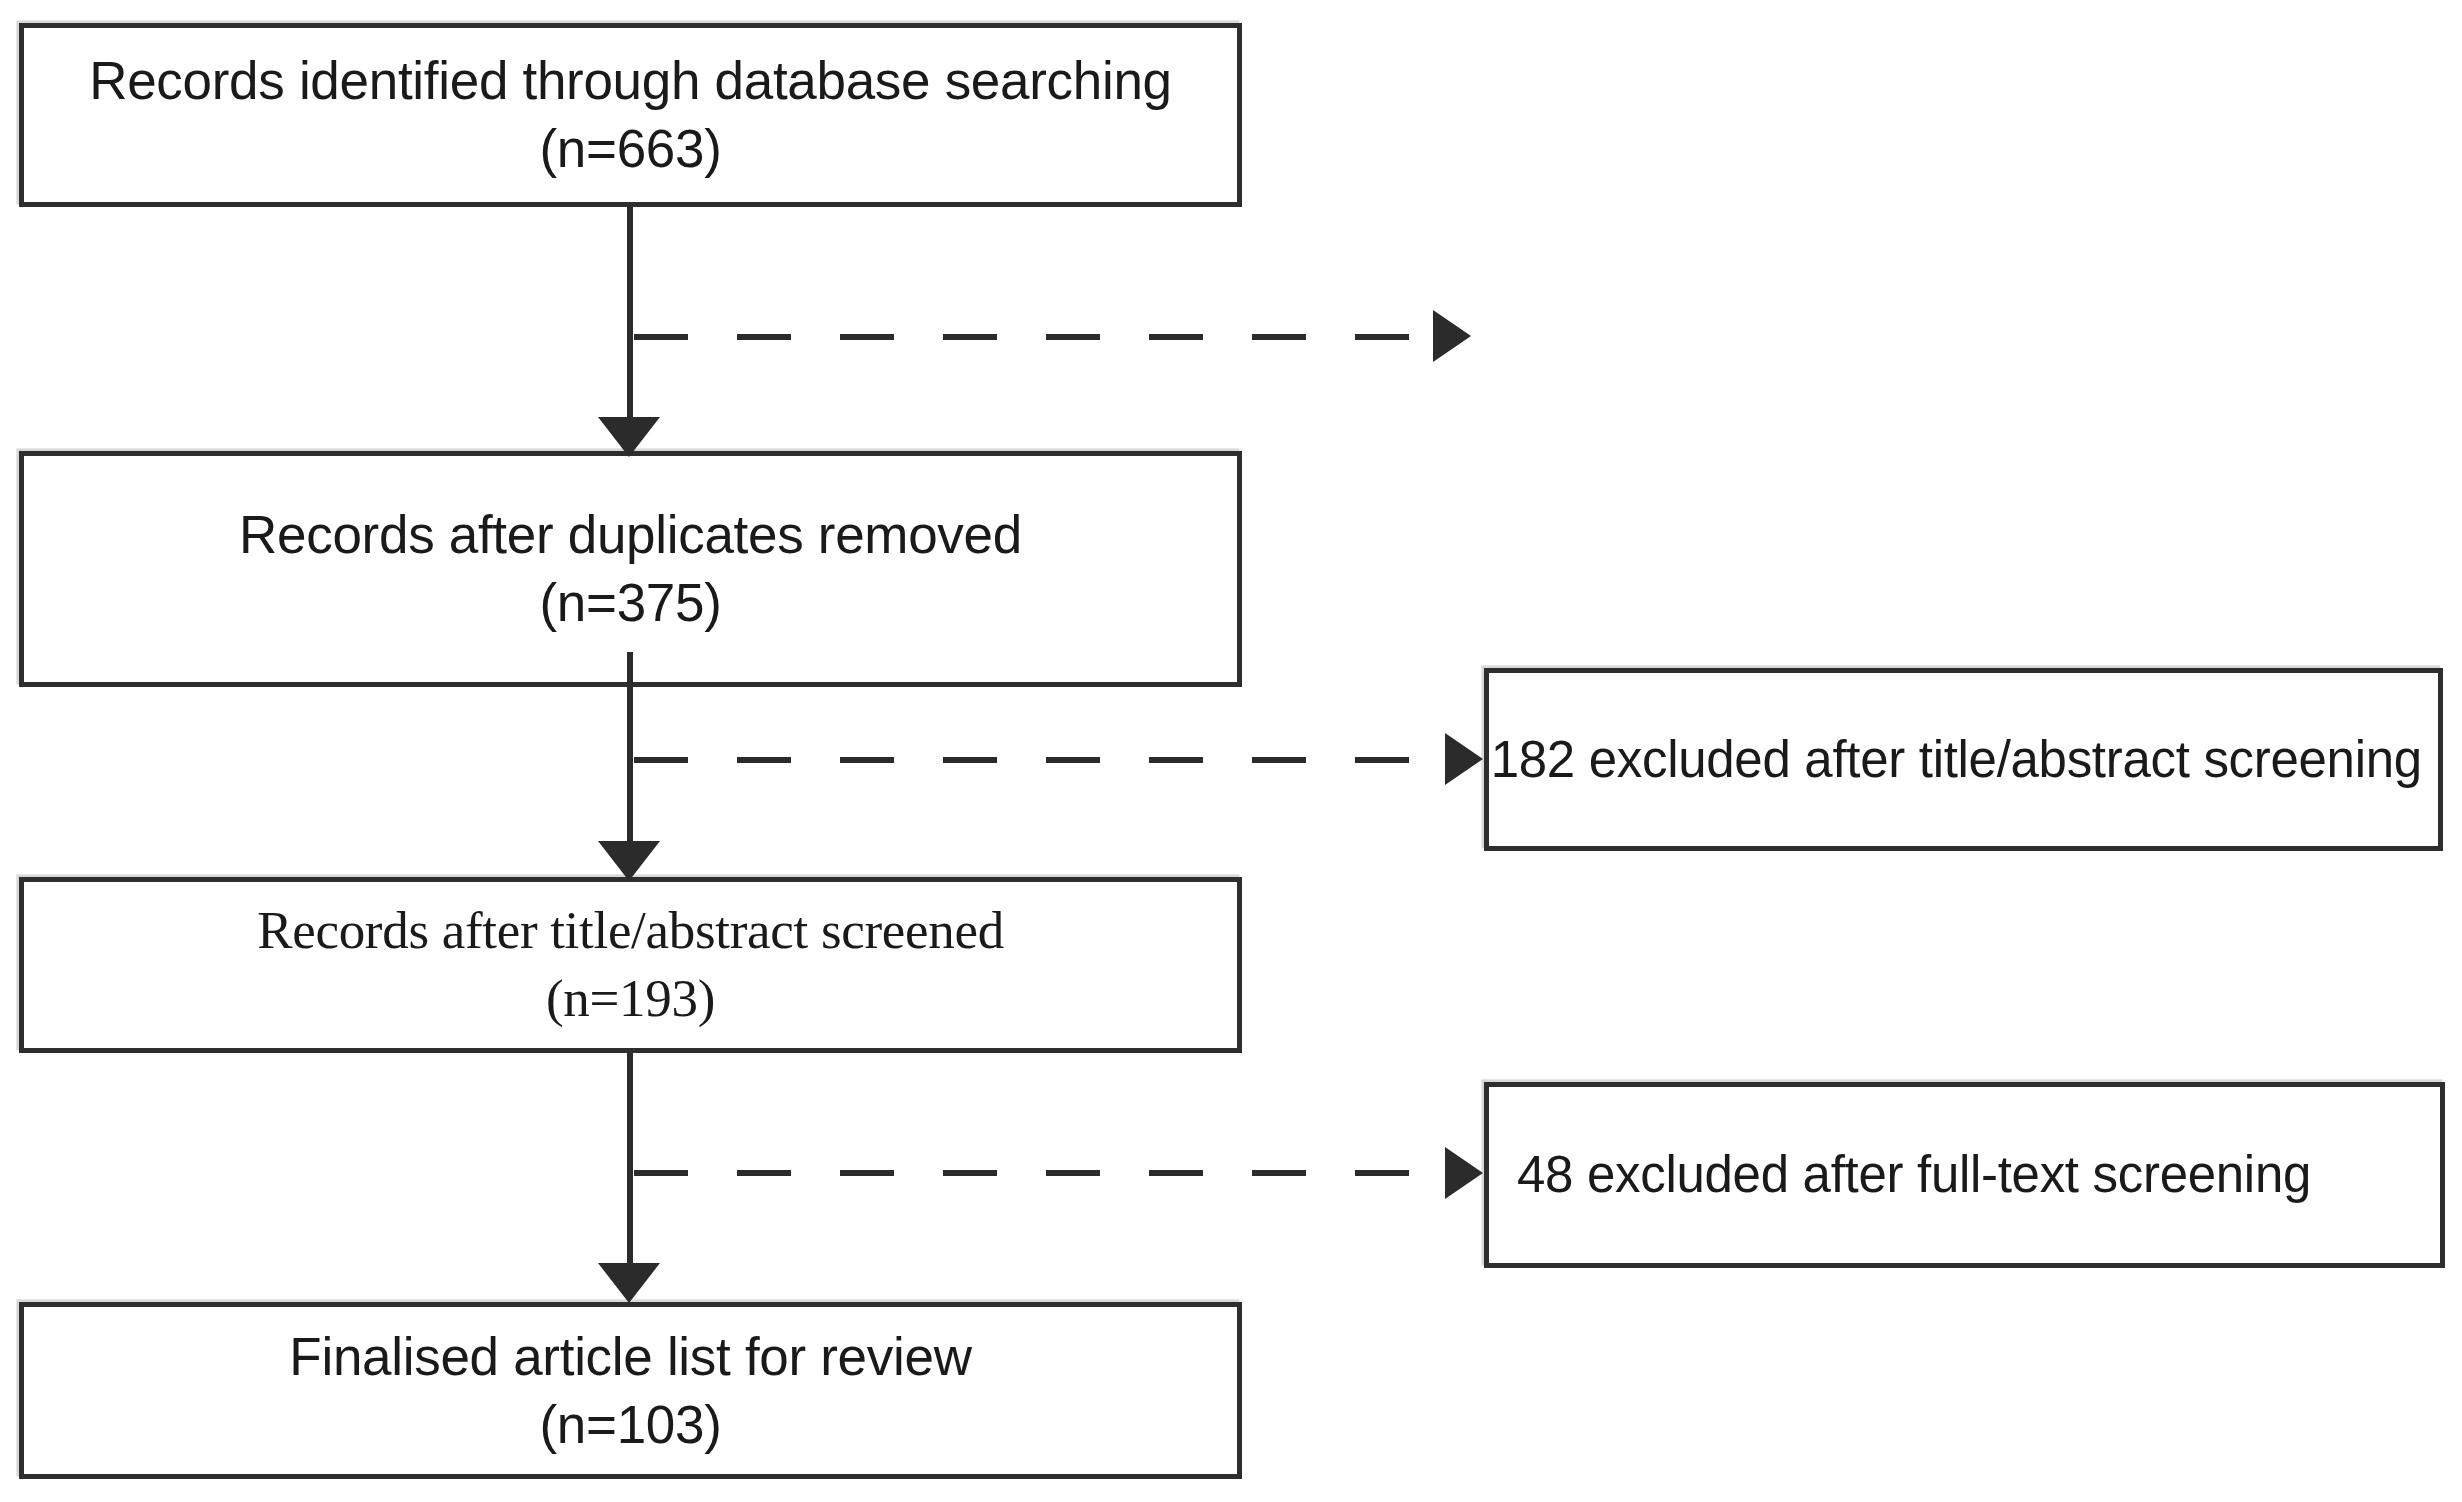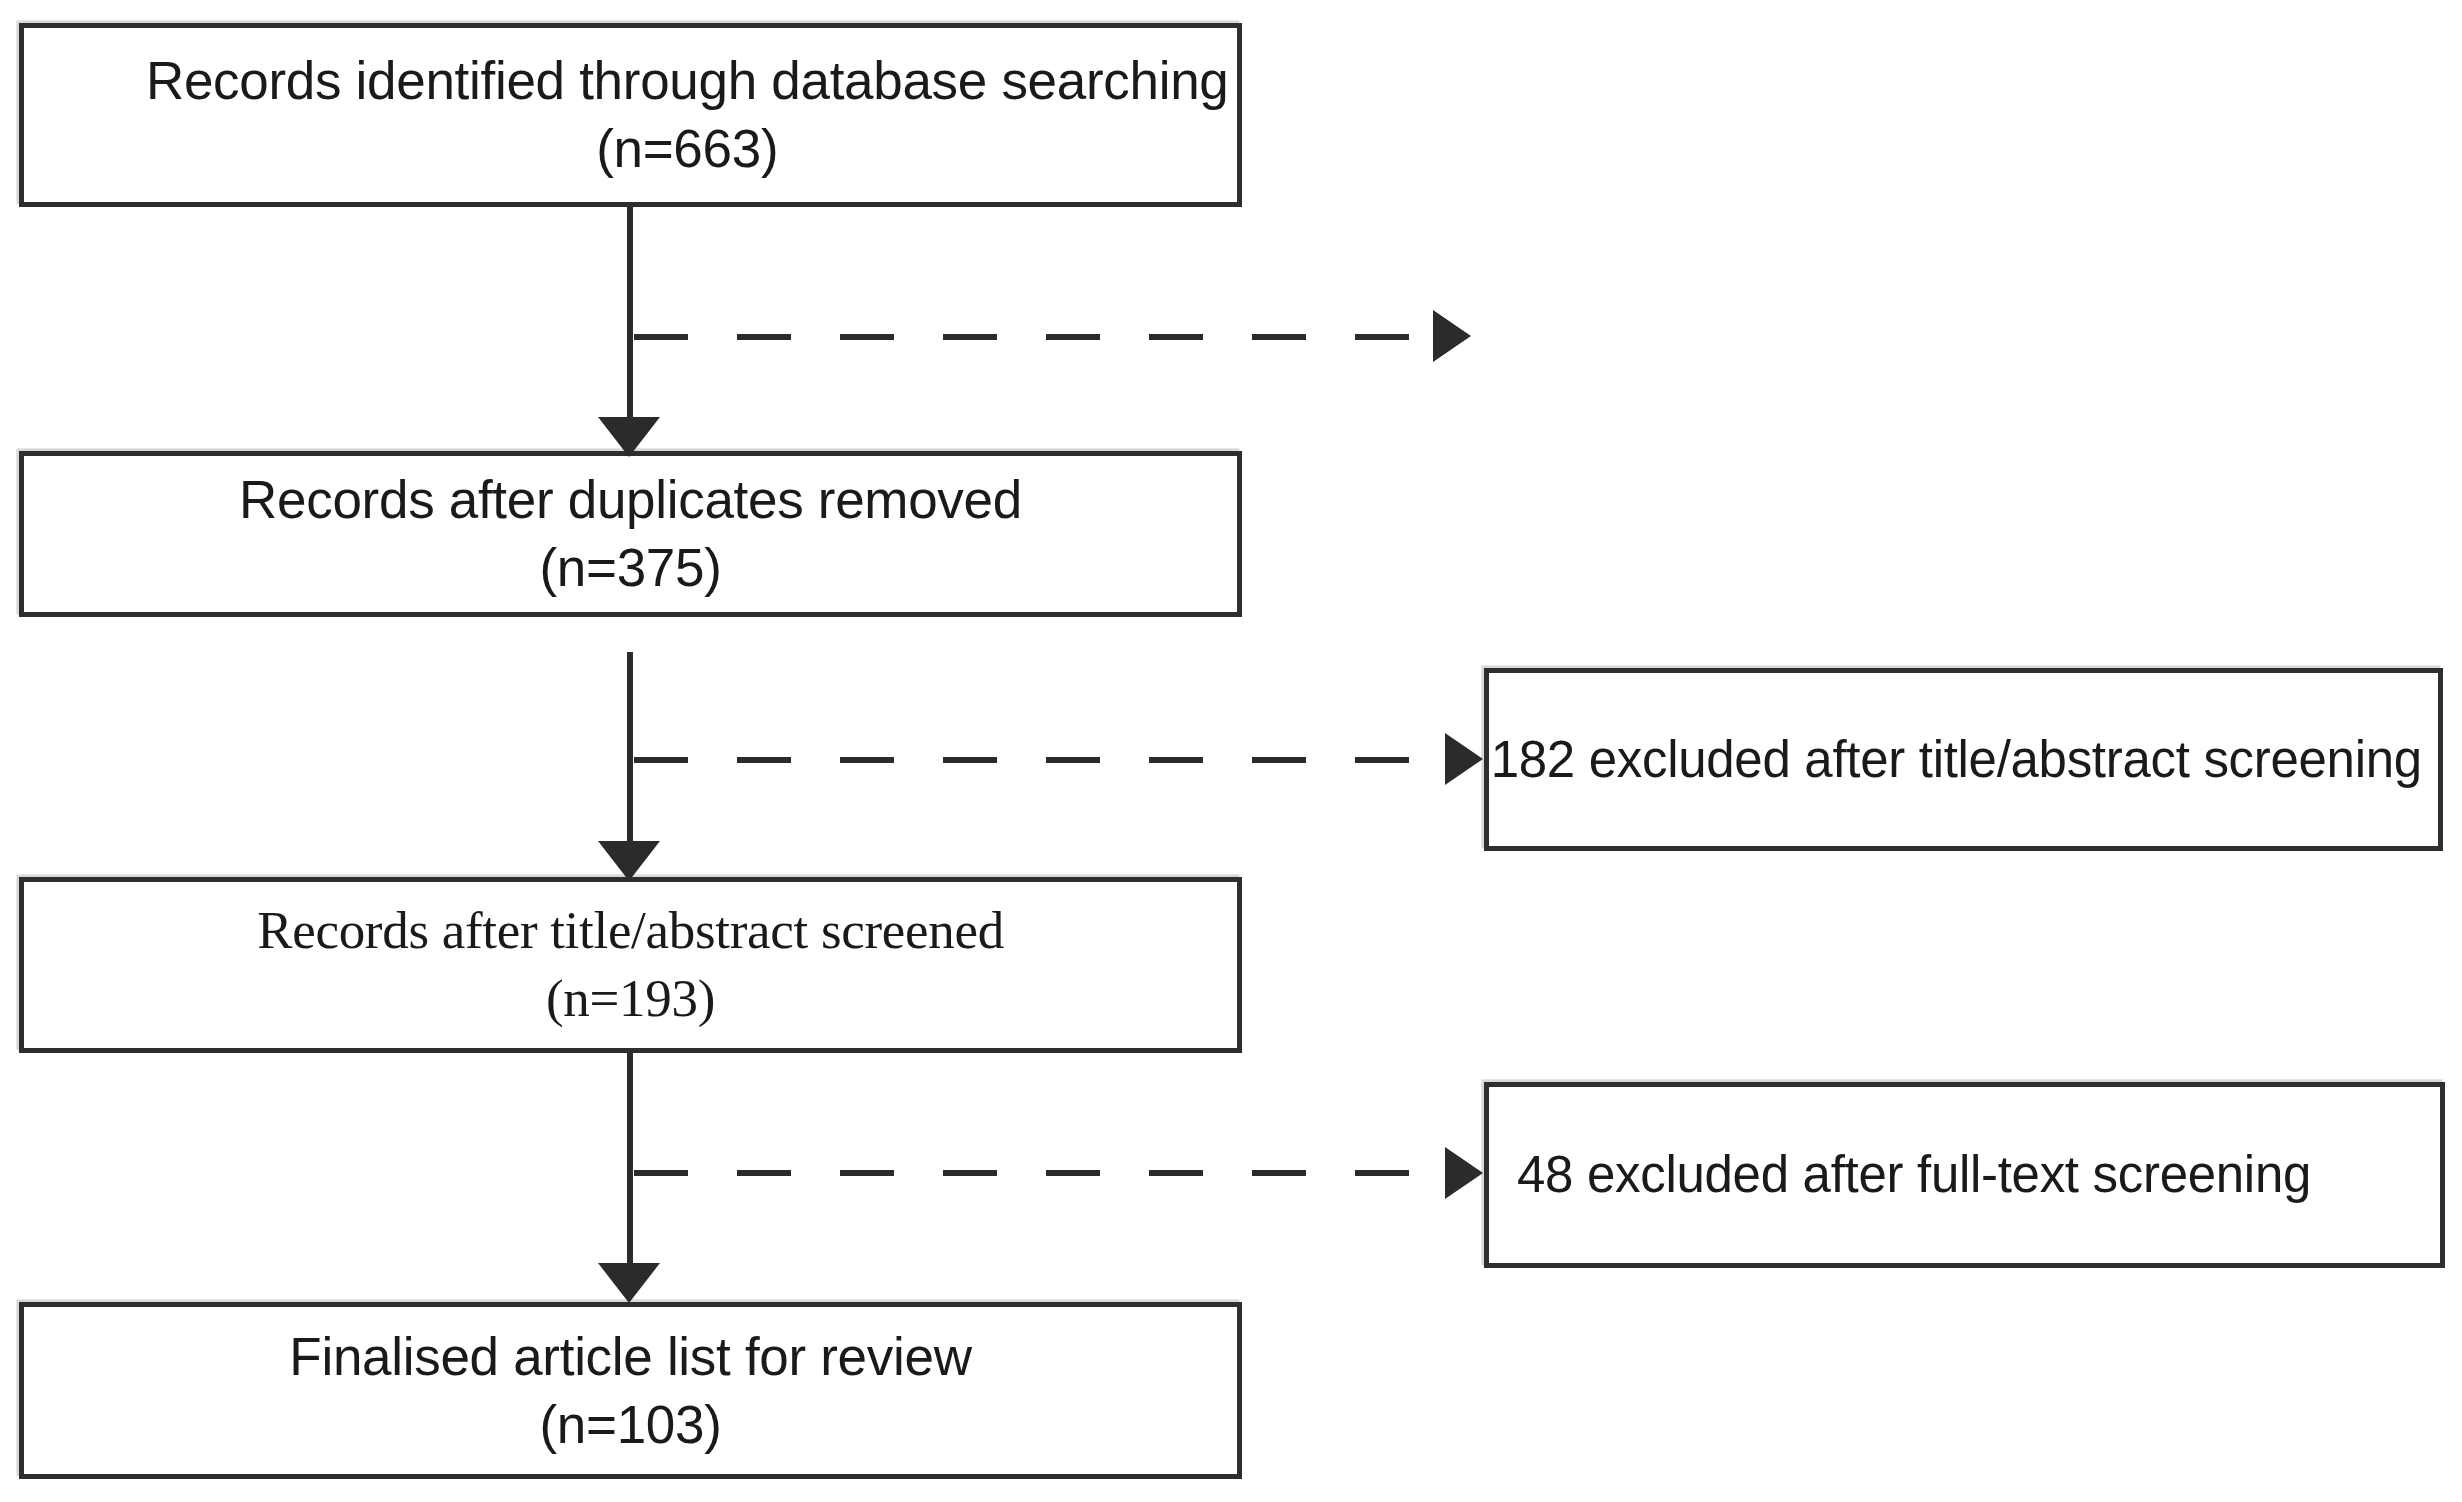--- a/index.html
+++ b/index.html
@@ -38,22 +38,22 @@
     letter-spacing: -0.3px;
     white-space: pre-line;
     padding: 0 8.5px;
   }
   .flow-box.tight .box-text {
     white-space: nowrap;
     padding: 0 3.4px;
   }
 
   
-  #box-identified  { left: 19px;  top: 23px;   width: 1223px; height: 184px; justify-content: flex-end; }
-  #box-after-dupes { left: 19px;  top: 451px;  width: 1223px; height: 166px; }
+  #box-identified  { left: 19px;  top: 23px;   width: 1223px; height: 184px; }
+  #box-after-dupes { left: 19px;  top: 451px;  width: 1223px; height: 236px; }
   #box-after-ta    { left: 19px;  top: 877px; width: 1223px; height: 176px; font-family: Liberation Serif, serif; }
   #box-finalised   { left: 19px;  top: 1302px; width: 1223px; height: 177px; }
 
   
   #box-duplicates-removed { left: 1472px; top: 243px;  width: 958px; height: 182px; }
   #box-excluded-ta        { left: 1484px; top: 668px;  width: 959px; height: 183px; }
   #box-excluded-ft        { left: 1484px; top: 1082px; width: 961px; height: 186px; }
 
   #box-excluded-ta .box-text,
   #box-excluded-ft .box-text { font-size: 51px; }

